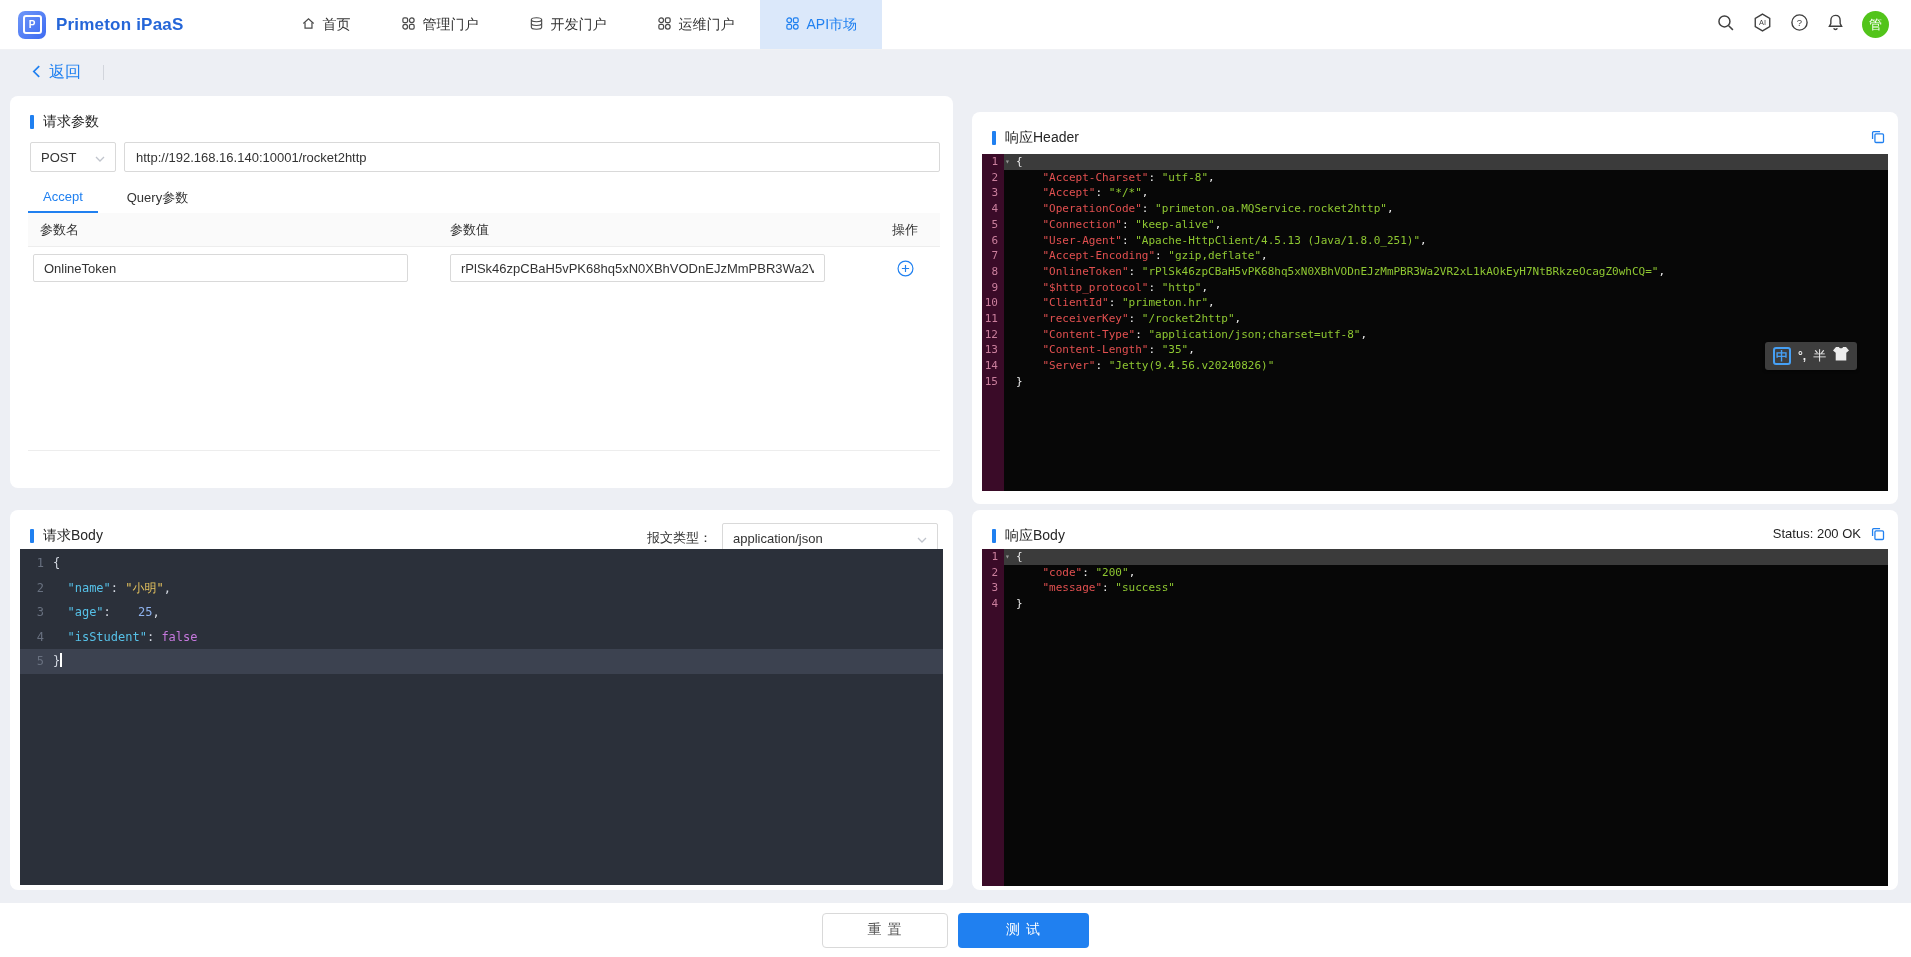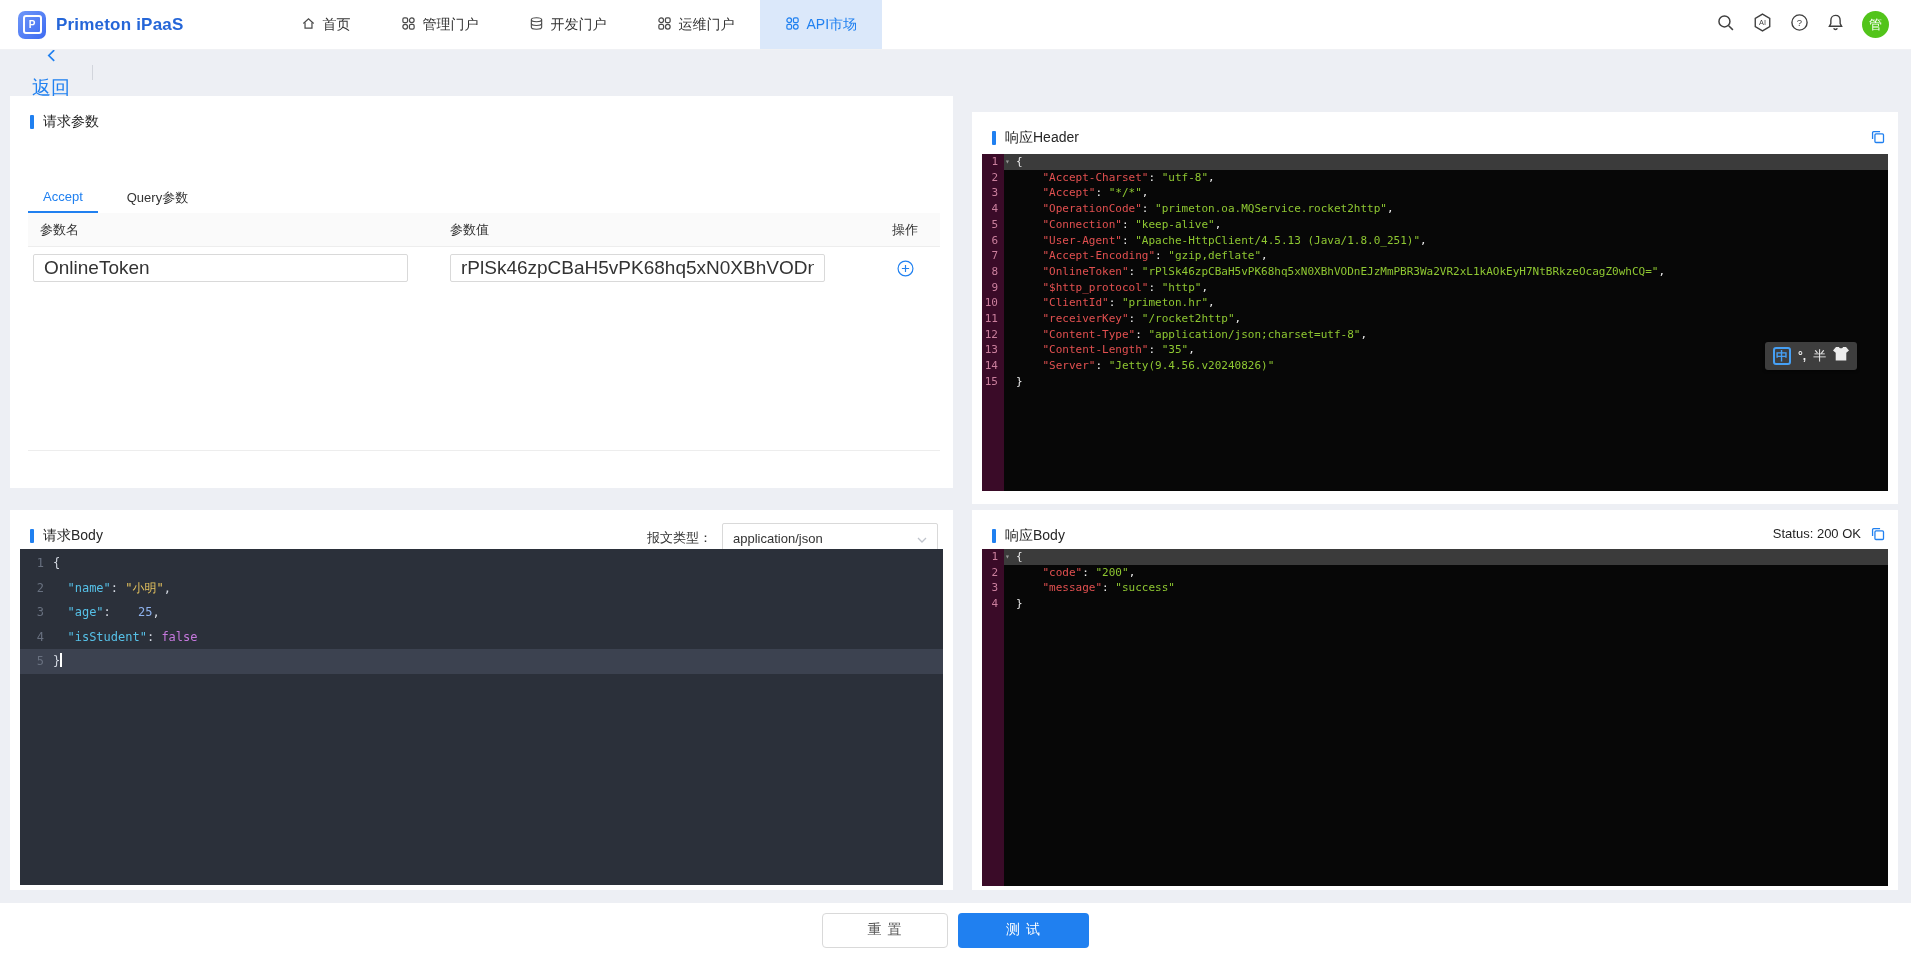--- a/index.html
+++ b/index.html
@@ -16,25 +16,25 @@
   .nav-item{display:flex;align-items:center;gap:7px;padding:16px 25px;font-size:14px;color:#333;cursor:pointer;}
   .nav-item svg{color:#4a4a4a;}
   .nav-item.active{background:#dbe8fa;color:#2080f0;}
   .nav-item.active svg{color:#2080f0;}
   .nav-right{position:absolute;right:22px;top:0;height:49px;display:flex;align-items:center;gap:17px;}
   .nav-right svg{color:#3f3f3f;}
   .avatar{width:27px;height:27px;border-radius:50%;background:#52c41a;color:#fff;font-size:13px;display:flex;align-items:center;justify-content:center;cursor:pointer;}
 
   
   .backrow{position:absolute;top:49px;left:0;right:0;height:47px;display:flex;align-items:center;}
-  .back-link{display:flex;align-items:center;gap:8px;margin-left:32px;color:#2080f0;font-size:19px;cursor:pointer;flex-direction:column;}
+  .back-link{display:flex;align-items:center;gap:8px;margin-left:32px;color:#2080f0;font-size:16px;cursor:pointer;}
   .backrow .vdiv{width:1px;height:15px;background:#d2d5dc;margin-left:22px;}
 
   
-  .panel{position:absolute;background:#fff;border-radius:0;}
+  .panel{position:absolute;background:#fff;border-radius:8px;}
   #p1{left:10px;top:96px;width:943px;height:392px;}
   #p2{left:972px;top:112px;width:926px;height:392px;}
   #p3{left:10px;top:510px;width:943px;height:380px;}
   #p4{left:972px;top:510px;width:926px;height:380px;}
   .ptitle{position:absolute;top:17px;left:20px;display:flex;align-items:center;font-size:14px;color:#262626;}
   .ptitle::before{content:"";width:4px;height:14px;background:#2080f0;margin-right:9px;border-radius:1px;}
 
   
   .method-row{position:absolute;top:46px;left:20px;right:13px;display:flex;gap:8px;}
   .select{height:30px;box-sizing:border-box;border:1px solid #d9d9d9;border-radius:2px;background:#fff;display:flex;align-items:center;justify-content:space-between;padding:0 10px;font-size:13px;color:#333;cursor:pointer;}
@@ -51,21 +51,21 @@
   .h-name{flex:0 0 412px;padding-left:12px;box-sizing:border-box;}
   .h-val{flex:1;padding-left:10px;}
   .h-act{flex:0 0 70px;text-align:center;}
   .tbody{min-height:203px;border-bottom:1px solid #ededed;}
   .trow{display:flex;align-items:center;padding-top:7px;}
   .c-name{flex:0 0 412px;padding-left:5px;box-sizing:border-box;}
   .c-name input{width:375px;}
   .c-val{flex:1;padding-left:10px;}
   .c-val input{width:375px;}
   .c-act{flex:0 0 70px;text-align:center;}
-  .cell-input{height:28px;box-sizing:border-box;border:1px solid #d9d9d9;border-radius:2px;padding:0 10px;font-size:19px;color:#333;font-family:"Liberation Sans","DejaVu Sans",sans-serif;outline:none;}
+  .cell-input{height:28px;box-sizing:border-box;border:1px solid #d9d9d9;border-radius:2px;padding:0 10px;font-size:13px;color:#333;font-family:"Liberation Sans","DejaVu Sans",sans-serif;outline:none;}
   .plus-btn{color:#2080f0;cursor:pointer;display:inline-flex;vertical-align:middle;}
 
   
   .codeblock{position:absolute;left:10px;right:10px;background:#070707;overflow:hidden;
              font-family:"DejaVu Sans Mono",monospace;font-size:11px;line-height:15.7px;}
   .codeblock::before{content:"";position:absolute;left:0;top:0;bottom:0;width:22px;background:#3a0b28;}
   .cl{position:relative;display:flex;white-space:pre;}
   .cl .gut{flex:0 0 16px;text-align:right;padding-right:6px;color:#ca7f9d;position:relative;}
   .cl .src{flex:1;padding-left:12px;position:relative;}
   .cl .fold{position:absolute;left:1px;top:0;font-size:8px;color:#9a9a9a;}
@@ -191,20 +191,29 @@
           </svg></span>
       <span>返回</span>
     </span>
     <span class="vdiv"></span>
   </div>
 
   <div class="panel" id="p1">
     <div class="ptitle">
         <span>请求参数</span>
       </div>
+    <div class="method-row">
+      <div class="select method-select">
+        <span>POST</span>
+        <span class="chev"><svg width="10" height="6" viewBox="0 0 10 6" fill="none" stroke="currentColor" stroke-width="1.3">
+              <path d="M1 1 L5 5 L9 1"></path>
+            </svg></span>
+      </div>
+      <input class="text-input url-input" value="http://192.168.16.140:10001/rocket2http" style="">
+    </div>
     <div class="tabs">
       <div class="tab active">Accept</div>
       <div class="tab">Query参数</div>
     </div>
     <div class="ptable">
       <div class="thead">
         <span class="h-name">参数名</span>
         <span class="h-val">参数值</span>
         <span class="h-act">操作</span>
       </div>

